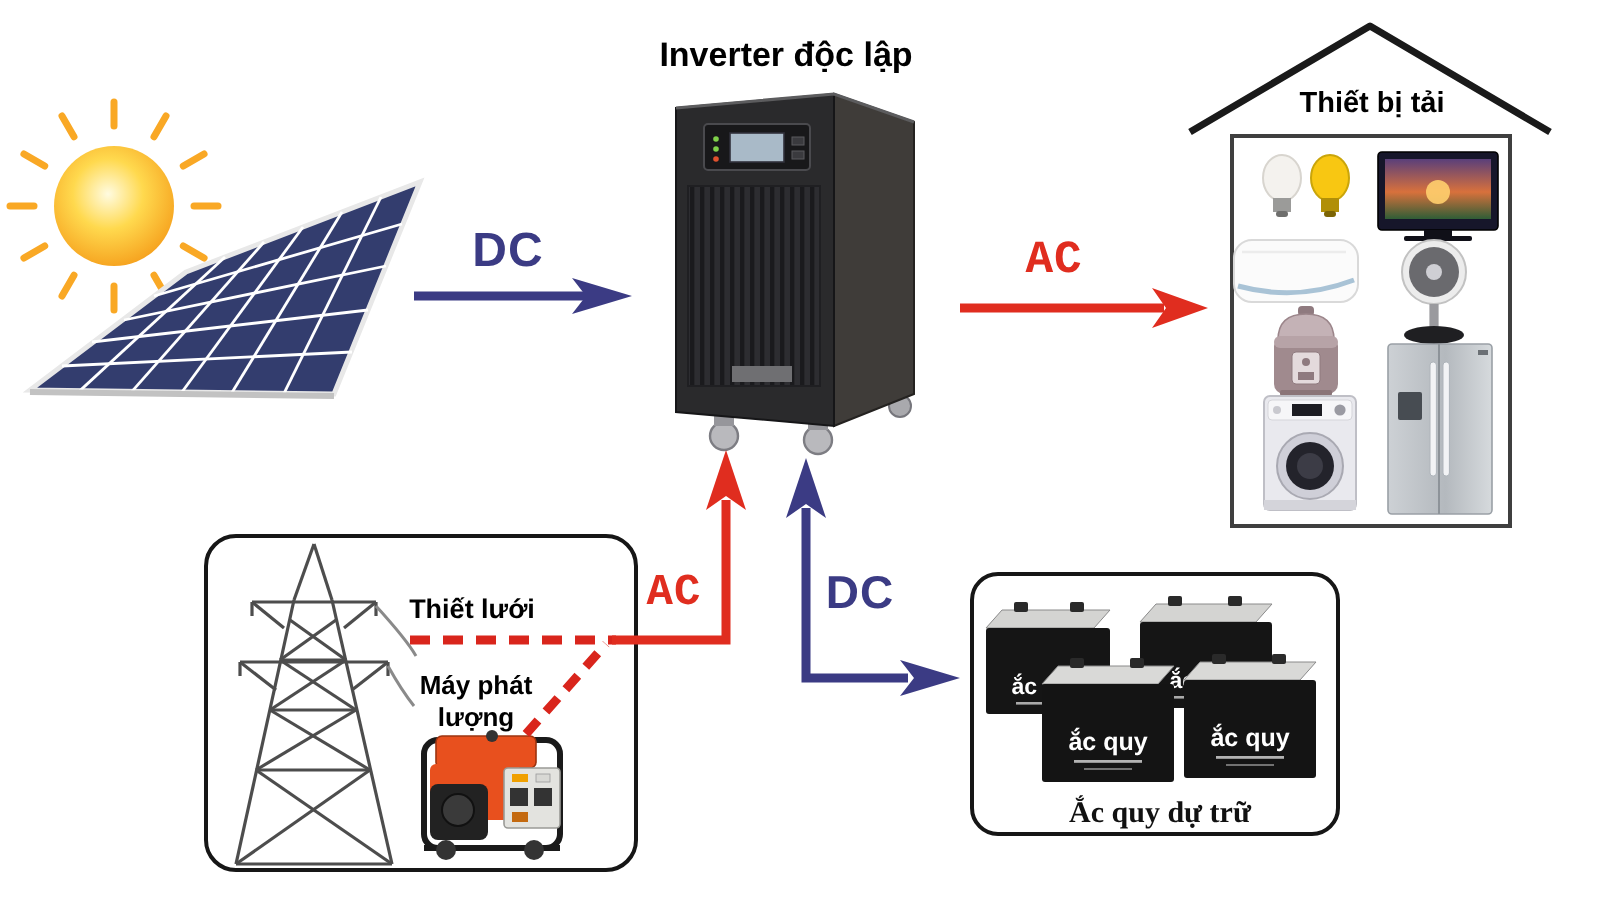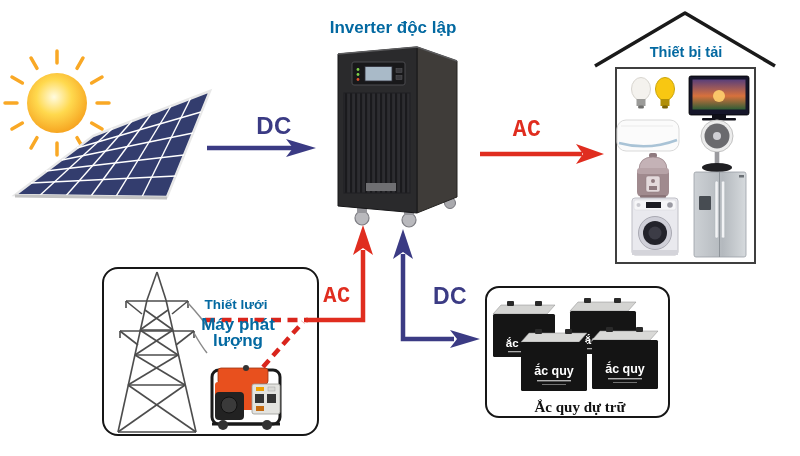--- a/index.html
+++ b/index.html
@@ -1,23 +1,23 @@
 <!DOCTYPE html>
 <html><head>
 <meta charset="utf-8">
 <style>
   html,body{margin:0;padding:0;background:#fff;}
   .canvas{position:relative;width:800px;height:456px;background:#fff;overflow:hidden;
           font-family:"Liberation Sans","DejaVu Sans",sans-serif;}
   .layer{position:absolute;left:0;top:0;pointer-events:none;}
   .obox{position:absolute;border:2.5px solid #161616;border-radius:16px;background:#fff;box-sizing:border-box;}
   .house{position:absolute;border:2px solid #3f3f3f;background:#fff;box-sizing:border-box;}
-  .lbl{position:absolute;font-weight:bold;color:#0369a1;text-align:center;line-height:1.15;}
+  .lbl{position:absolute;font-weight:bold;color:#000000;text-align:center;line-height:1.15;}
   .flow{position:absolute;font-weight:bold;text-align:center;letter-spacing:.5px;}
-  .flow.dc{color:#3b3b84;margin-left:20px;}
+  .flow.dc{color:#3b3b84;}
   .flow.ac{color:#e02d1f;font-family:Liberation Mono, monospace;}
   svg text{font-family:"Liberation Sans","DejaVu Sans",sans-serif;}
 </style>
 </head>
 <body>
 
 <div class="canvas">
 
   <div class="obox" style="left:102px;top:267px;width:217px;height:169px;"></div>
   <div class="obox" style="left:485px;top:286px;width:185px;height:132px;border-radius:14px;"></div>
@@ -277,20 +277,20 @@
   <div class="flow dc" style="left:229px;top:112px;width:50px;font-size:24px;">DC</div>
 
   <div class="flow ac" style="left:502px;top:117px;width:50px;font-size:23px;">AC</div>
 
   <div class="flow ac" style="left:312px;top:284px;width:50px;font-size:22px;">AC</div>
 
   <div class="flow dc" style="left:405px;top:283px;width:50px;font-size:23px;">DC</div>
 
   <div class="lbl" style="left:196px;top:297px;width:80px;font-size:13.5px;">Thiết lưới</div>
 
-  <div class="lbl" style="left:198px;top:317px;width:80px;font-size:17px;line-height:16px;">
+  <div class="lbl" style="left:198px;top:335px;width:80px;font-size:13px;line-height:16px;">
     <span>Máy phát</span><br>
     <span>lượng</span>
   </div>
 
   <div class="lbl" style="left:515px;top:399px;width:130px;font-size:15px;color:#111;font-family:Liberation Serif, serif;">Ắc quy dự trữ</div>
 
 </div>
 
 </body></html>

